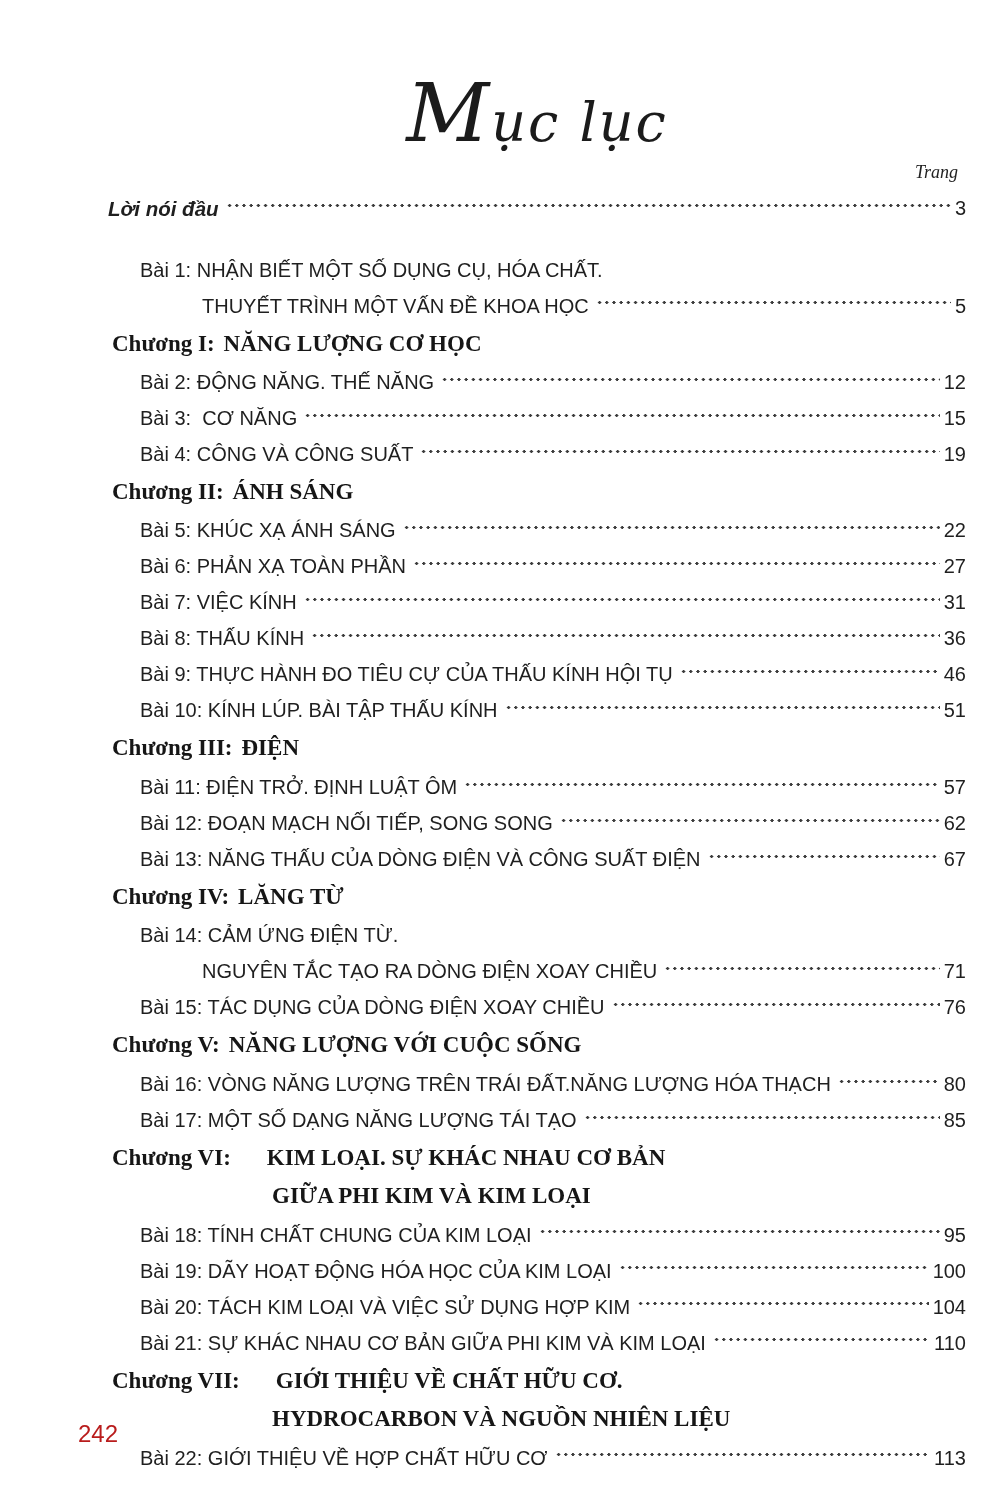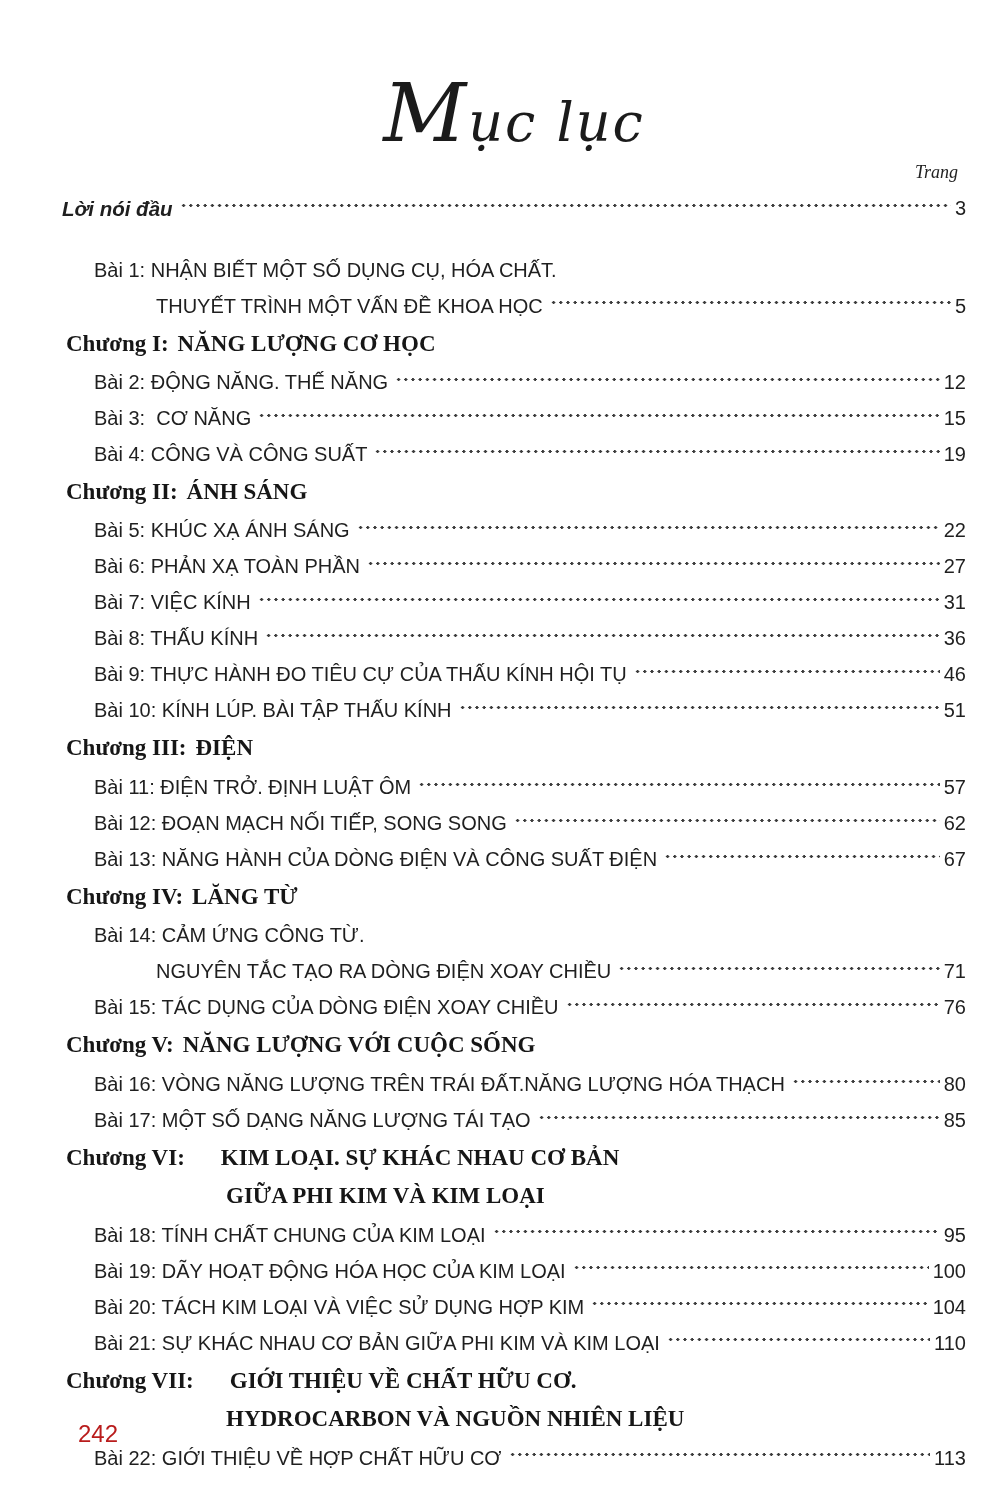--- a/index.html
+++ b/index.html
@@ -12,21 +12,21 @@
     width: 992px;
     height: 1500px;
     overflow: hidden;
     font-family: "Liberation Sans", sans-serif;
   }
   .page {
     position: relative;
     box-sizing: border-box;
     width: 992px;
     height: 1500px;
-    padding: 66px 26px 0 62px;
+    padding: 66px 26px 0 108px;
   }
   .doc-title {
     margin: 0 0 2px 0;
     text-align: center;
     font-family: "DejaVu Serif", serif;
     font-style: italic;
     font-weight: normal;
     font-size: 54px;
     letter-spacing: 2px;
     color: #1b1b1b;
@@ -215,30 +215,30 @@
       </div>
       <div class="entry lesson">
         <div class="row ">
           <span class="label">Bài 12: ĐOẠN MẠCH NỐI TIẾP, SONG SONG</span>
           <span class="dots"></span>
           <span class="page-num">62</span>
         </div>
       </div>
       <div class="entry lesson">
         <div class="row ">
-          <span class="label">Bài 13: NĂNG HÀNH CỦA DÒNG ĐIỆN VÀ CÔNG SUẤT ĐIỆN</span>
+          <span class="label">Bài 13: NĂNG THẤU CỦA DÒNG ĐIỆN VÀ CÔNG SUẤT ĐIỆN</span>
           <span class="dots"></span>
           <span class="page-num">67</span>
         </div>
       </div>
       <div class="chapter">
         <div class="chap-line"><span class="chap-prefix">Chương IV:</span><span class="chap-title">LĂNG TỪ</span></div>
       </div>
       <div class="entry lesson">
-        <div class="entry-line1">Bài 14: CẢM ỨNG CÔNG TỪ.</div>
+        <div class="entry-line1">Bài 14: CẢM ỨNG ĐIỆN TỪ.</div>
         <div class="row line2">
           <span class="label">NGUYÊN TẮC TẠO RA DÒNG ĐIỆN XOAY CHIỀU</span>
           <span class="dots"></span>
           <span class="page-num">71</span>
         </div>
       </div>
       <div class="entry lesson">
         <div class="row ">
           <span class="label">Bài 15: TÁC DỤNG CỦA DÒNG ĐIỆN XOAY CHIỀU</span>
           <span class="dots"></span>

